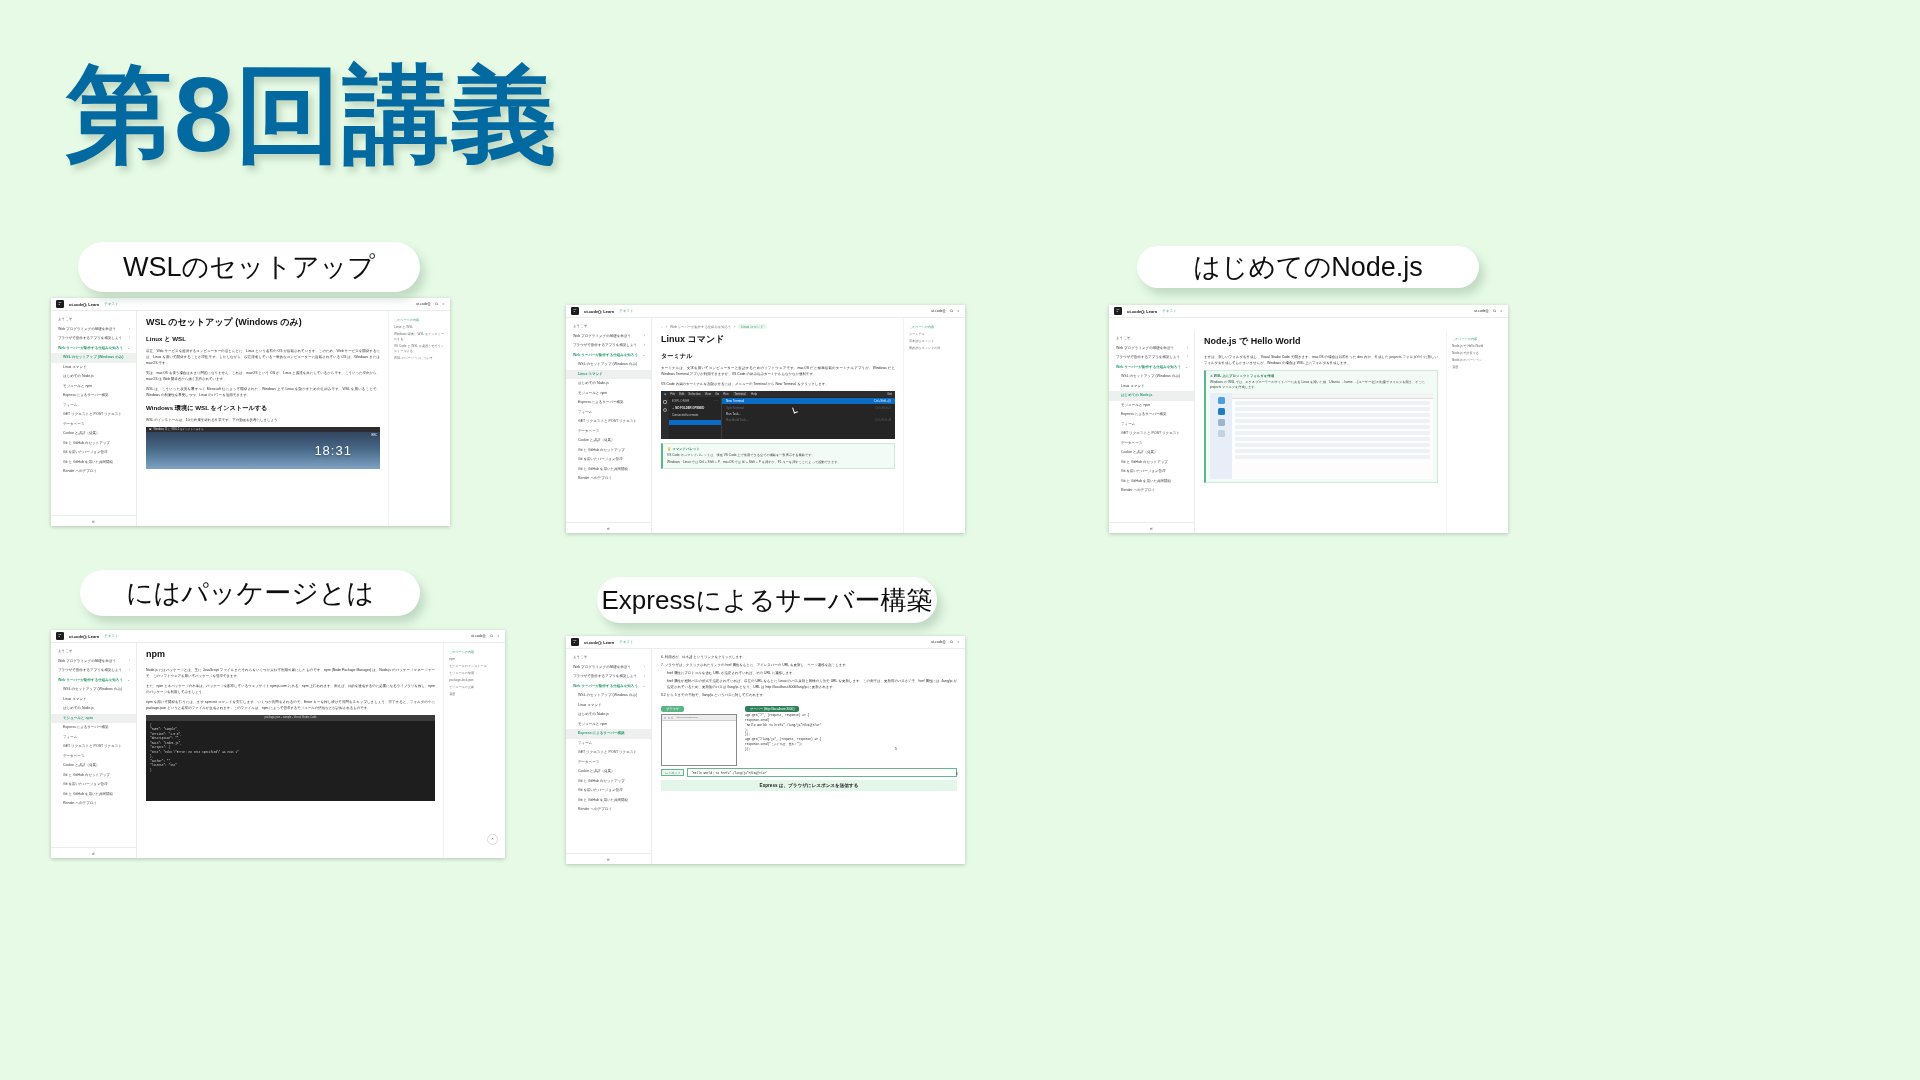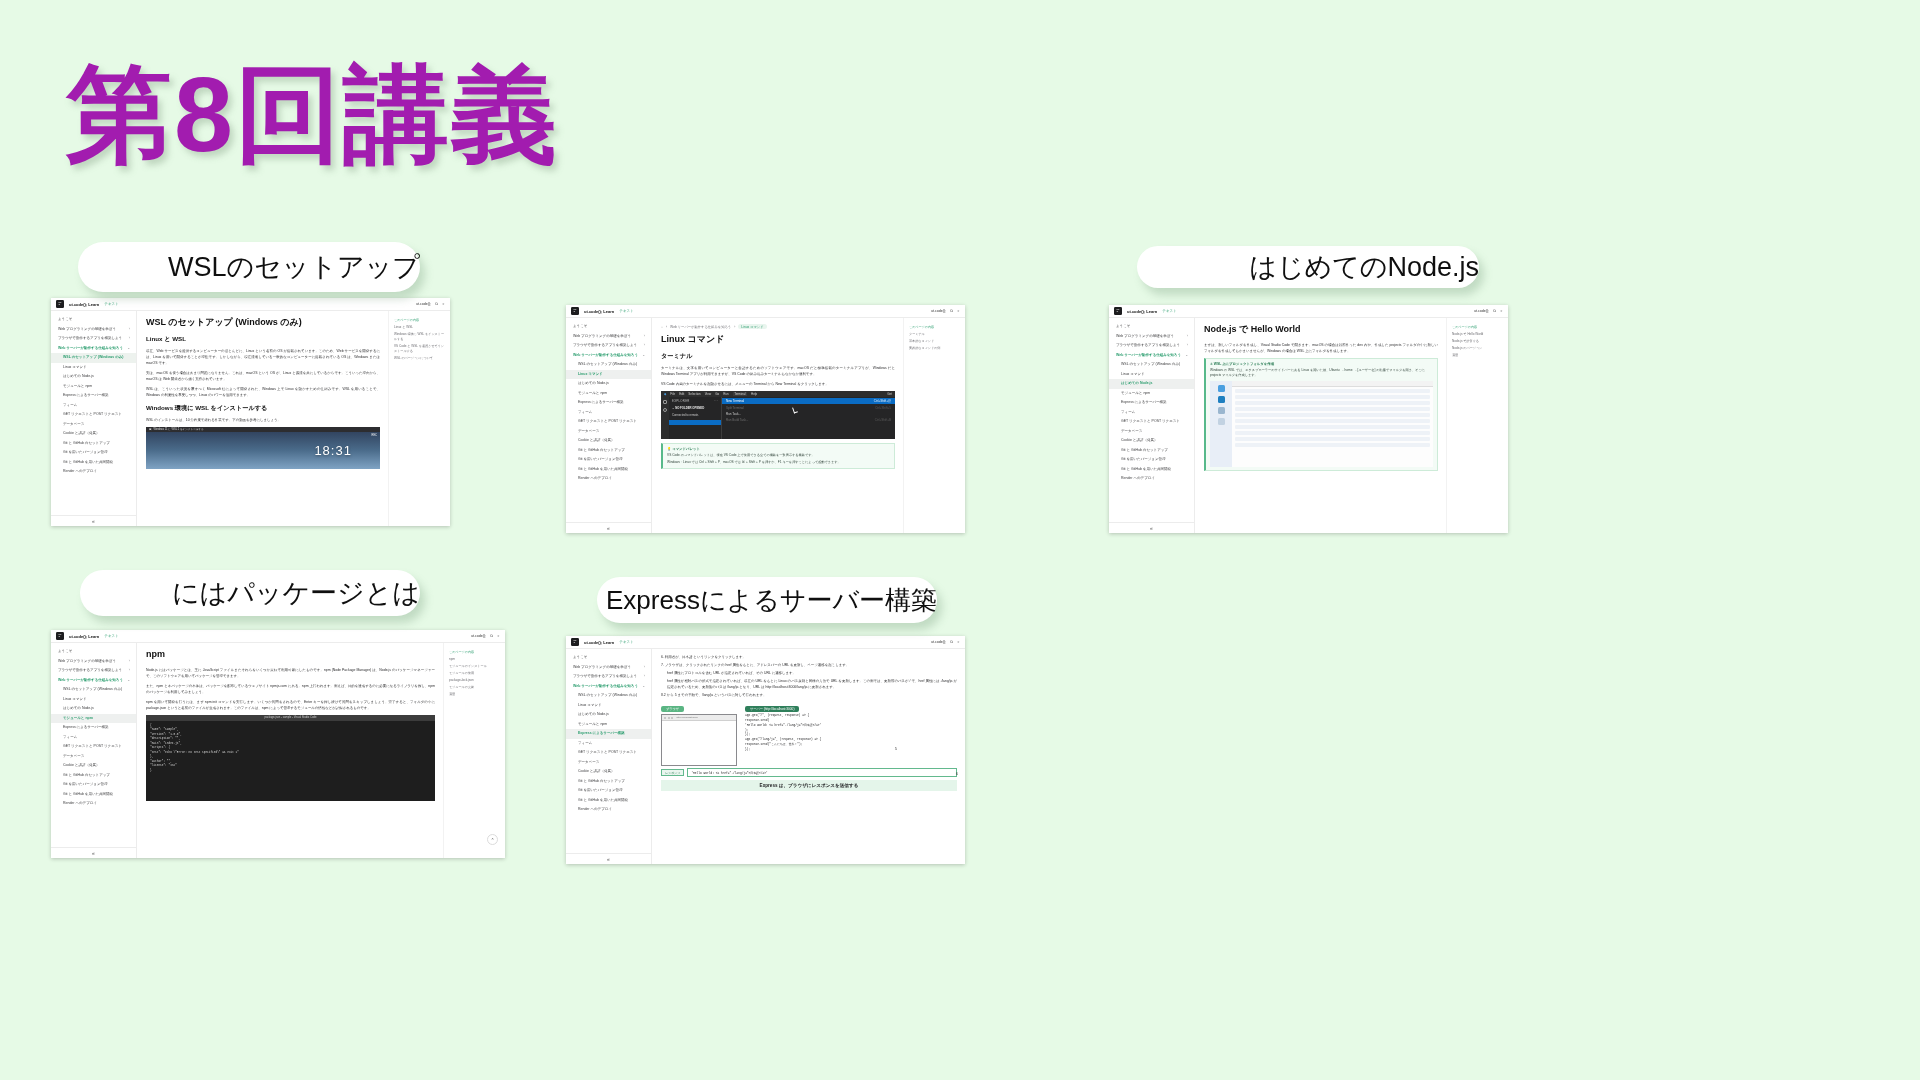--- a/index.html
+++ b/index.html
@@ -10,34 +10,34 @@
     overflow: hidden;
   }
   .page { position: relative; width: 1920px; height: 1080px; }
 
   
   .page-title {
     position: absolute;
     left: 66px; top: 56px;
     font-size: 106px;
     font-weight: 700;
-    color: #a21caf;
+    color: #0369a1;
     letter-spacing: 2px;
     text-shadow: 4px 5px 6px rgba(120,150,120,0.35);
     line-height: 1.1;
     white-space: nowrap;
   }
 
   
   .pill {
     position: absolute;
     background: #ffffff;
     border-radius: 46px;
     box-shadow: 5px 7px 9px rgba(110,150,115,0.30);
-    display: flex; align-items: center; justify-content: flex-end;
+    display: flex; align-items: center; justify-content: center;
     color: #0f0f0f;
     font-weight: 500;
     white-space: nowrap;
     z-index: 5;
   }
 
   
   .thumb {
     position: absolute;
     background: #ffffff;
@@ -494,21 +494,21 @@
         <div class="toc-i">基本的なコマンド</div>
         <div class="toc-i">実践的なコマンドの例</div>
       </div>
     </div>
   </div>
 
   <div class="pill" style="left:1137px; top:246px; width:342px; height:42px; font-size:27px;">
     <span>はじめてのNode.js</span>
   </div>
 
-  <div class="thumb" style="left:1109px; top:305px; width:399px; height:228px;">
+  <div class="thumb" style="left:1109px; top:305px; width:399px; height:228px;gap:12px;">
     <div class="tb-head">
       <div class="tb-logo">UT<br>C</div>
       <div class="tb-brand">ut.code(); Learn</div>
       <div class="tb-navlink">テキスト</div>
       <div class="tb-head-right">
         <span>ut.code();</span>
         <span>⧉</span>
         <span>☼</span>
       </div>
     </div>

